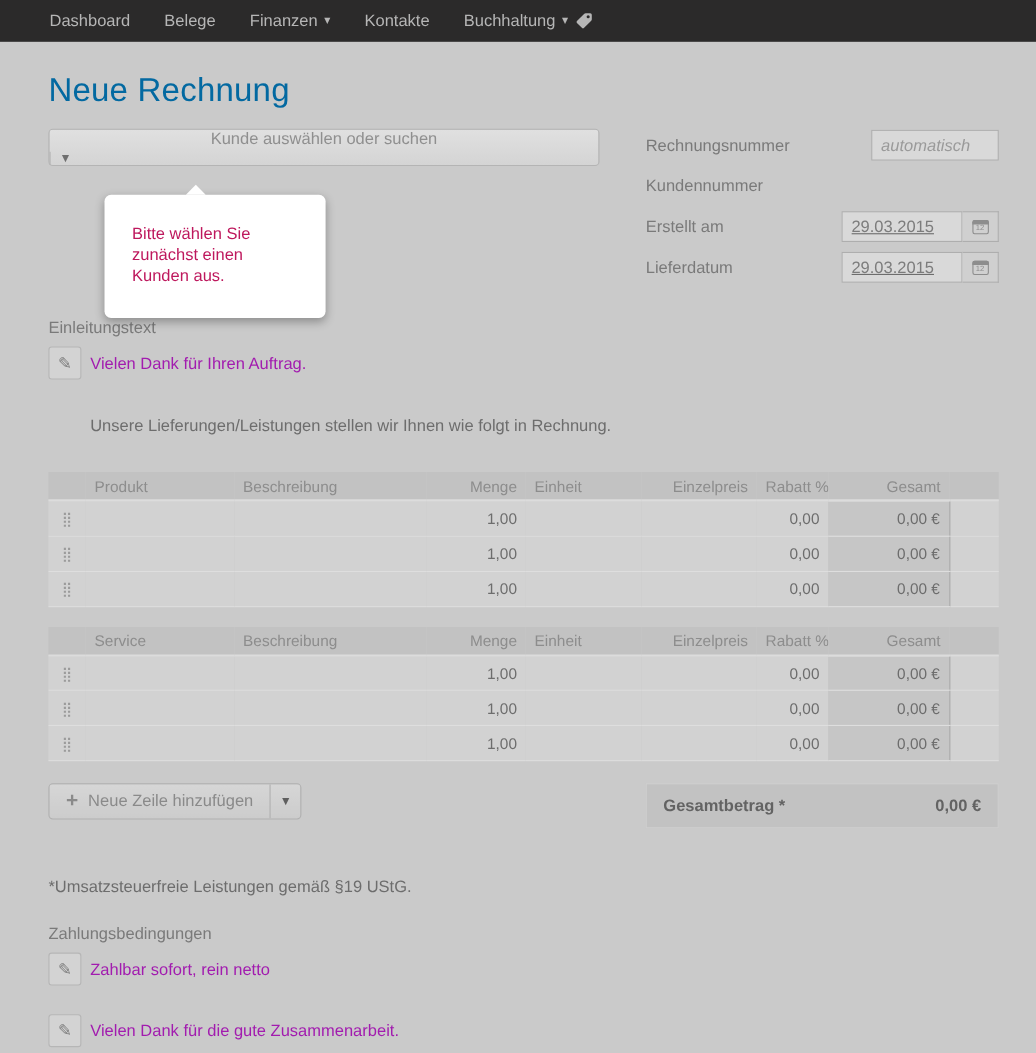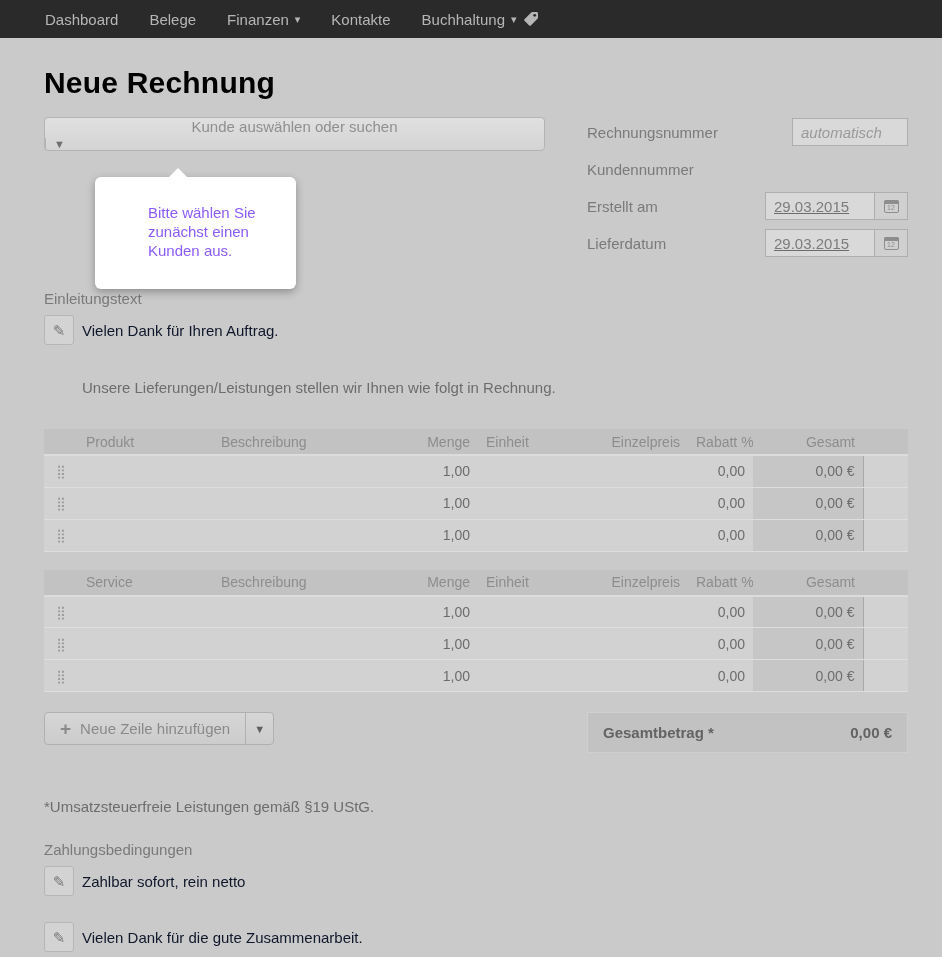--- a/index.html
+++ b/index.html
@@ -26,21 +26,21 @@
   .tag-icon svg { display:block; }
 
   
   .content {
     position:relative;
     width:864px;
     margin:0 auto 0 44px;
     padding-top:28px;
   }
   .page-title {
-    font-size:30px; font-weight:700; color:#000000; letter-spacing:.2px;
+    font-size:30px; font-weight:400; color:#0369a1; letter-spacing:.2px;
   }
 
   
   .top-section { position:relative; margin-top:17px; min-height:173px; }
 
   .customer-select {
     width:501px; height:34px;
     background:linear-gradient(#e0e0e0,#d4d4d4);
     border:1px solid #b4b4b4; border-radius:4px;
     display:flex; align-items:center; cursor:pointer;flex-direction:column;
@@ -95,33 +95,33 @@
     background:#ffffff; border-radius:6px;
     box-shadow:0 3px 9px rgba(0,0,0,.3);
     padding:26px 20px 0 25px; z-index:10;
   }
   .popover .arrow {
     position:absolute; top:-9px; left:74px;
     width:0; height:0;
     border-left:9px solid transparent; border-right:9px solid transparent;
     border-bottom:9px solid #ffffff;
   }
-  .popover-text { color:#8b5cf6; font-size:15px; line-height:19px; width:140px;margin-left:28px; }
+  .popover-text { color:#be185d; font-size:15px; line-height:19px; width:140px; }
 
   
   .section-label { color:#7a7a7a; font-size:15px; margin-bottom:8px; }
   .edit-row { display:flex; align-items:center; }
   .edit-btn {
     width:30px; height:30px; background:#d3d3d3;
     border:1px solid #b6b6b6; border-radius:3px;
     display:flex; align-items:center; justify-content:center;
     cursor:pointer; flex:none;
   }
   .pencil { font-size:15px; color:#787878; line-height:1; }
-  .edit-text { margin-left:8px; color:#0f172a; font-size:15px; }
+  .edit-text { margin-left:8px; color:#a21caf; font-size:15px; }
 
   .lead-text { margin:34px 0 0 38px; color:#6d6d6d; font-size:15px; }
 
   
   .items-table {
     width:864px; border-collapse:collapse; table-layout:fixed;
     margin-top:0; font-size:14px;
   }
   .items-table th {
     background:#c2c2c2; color:#8d8d8d; font-weight:400;

